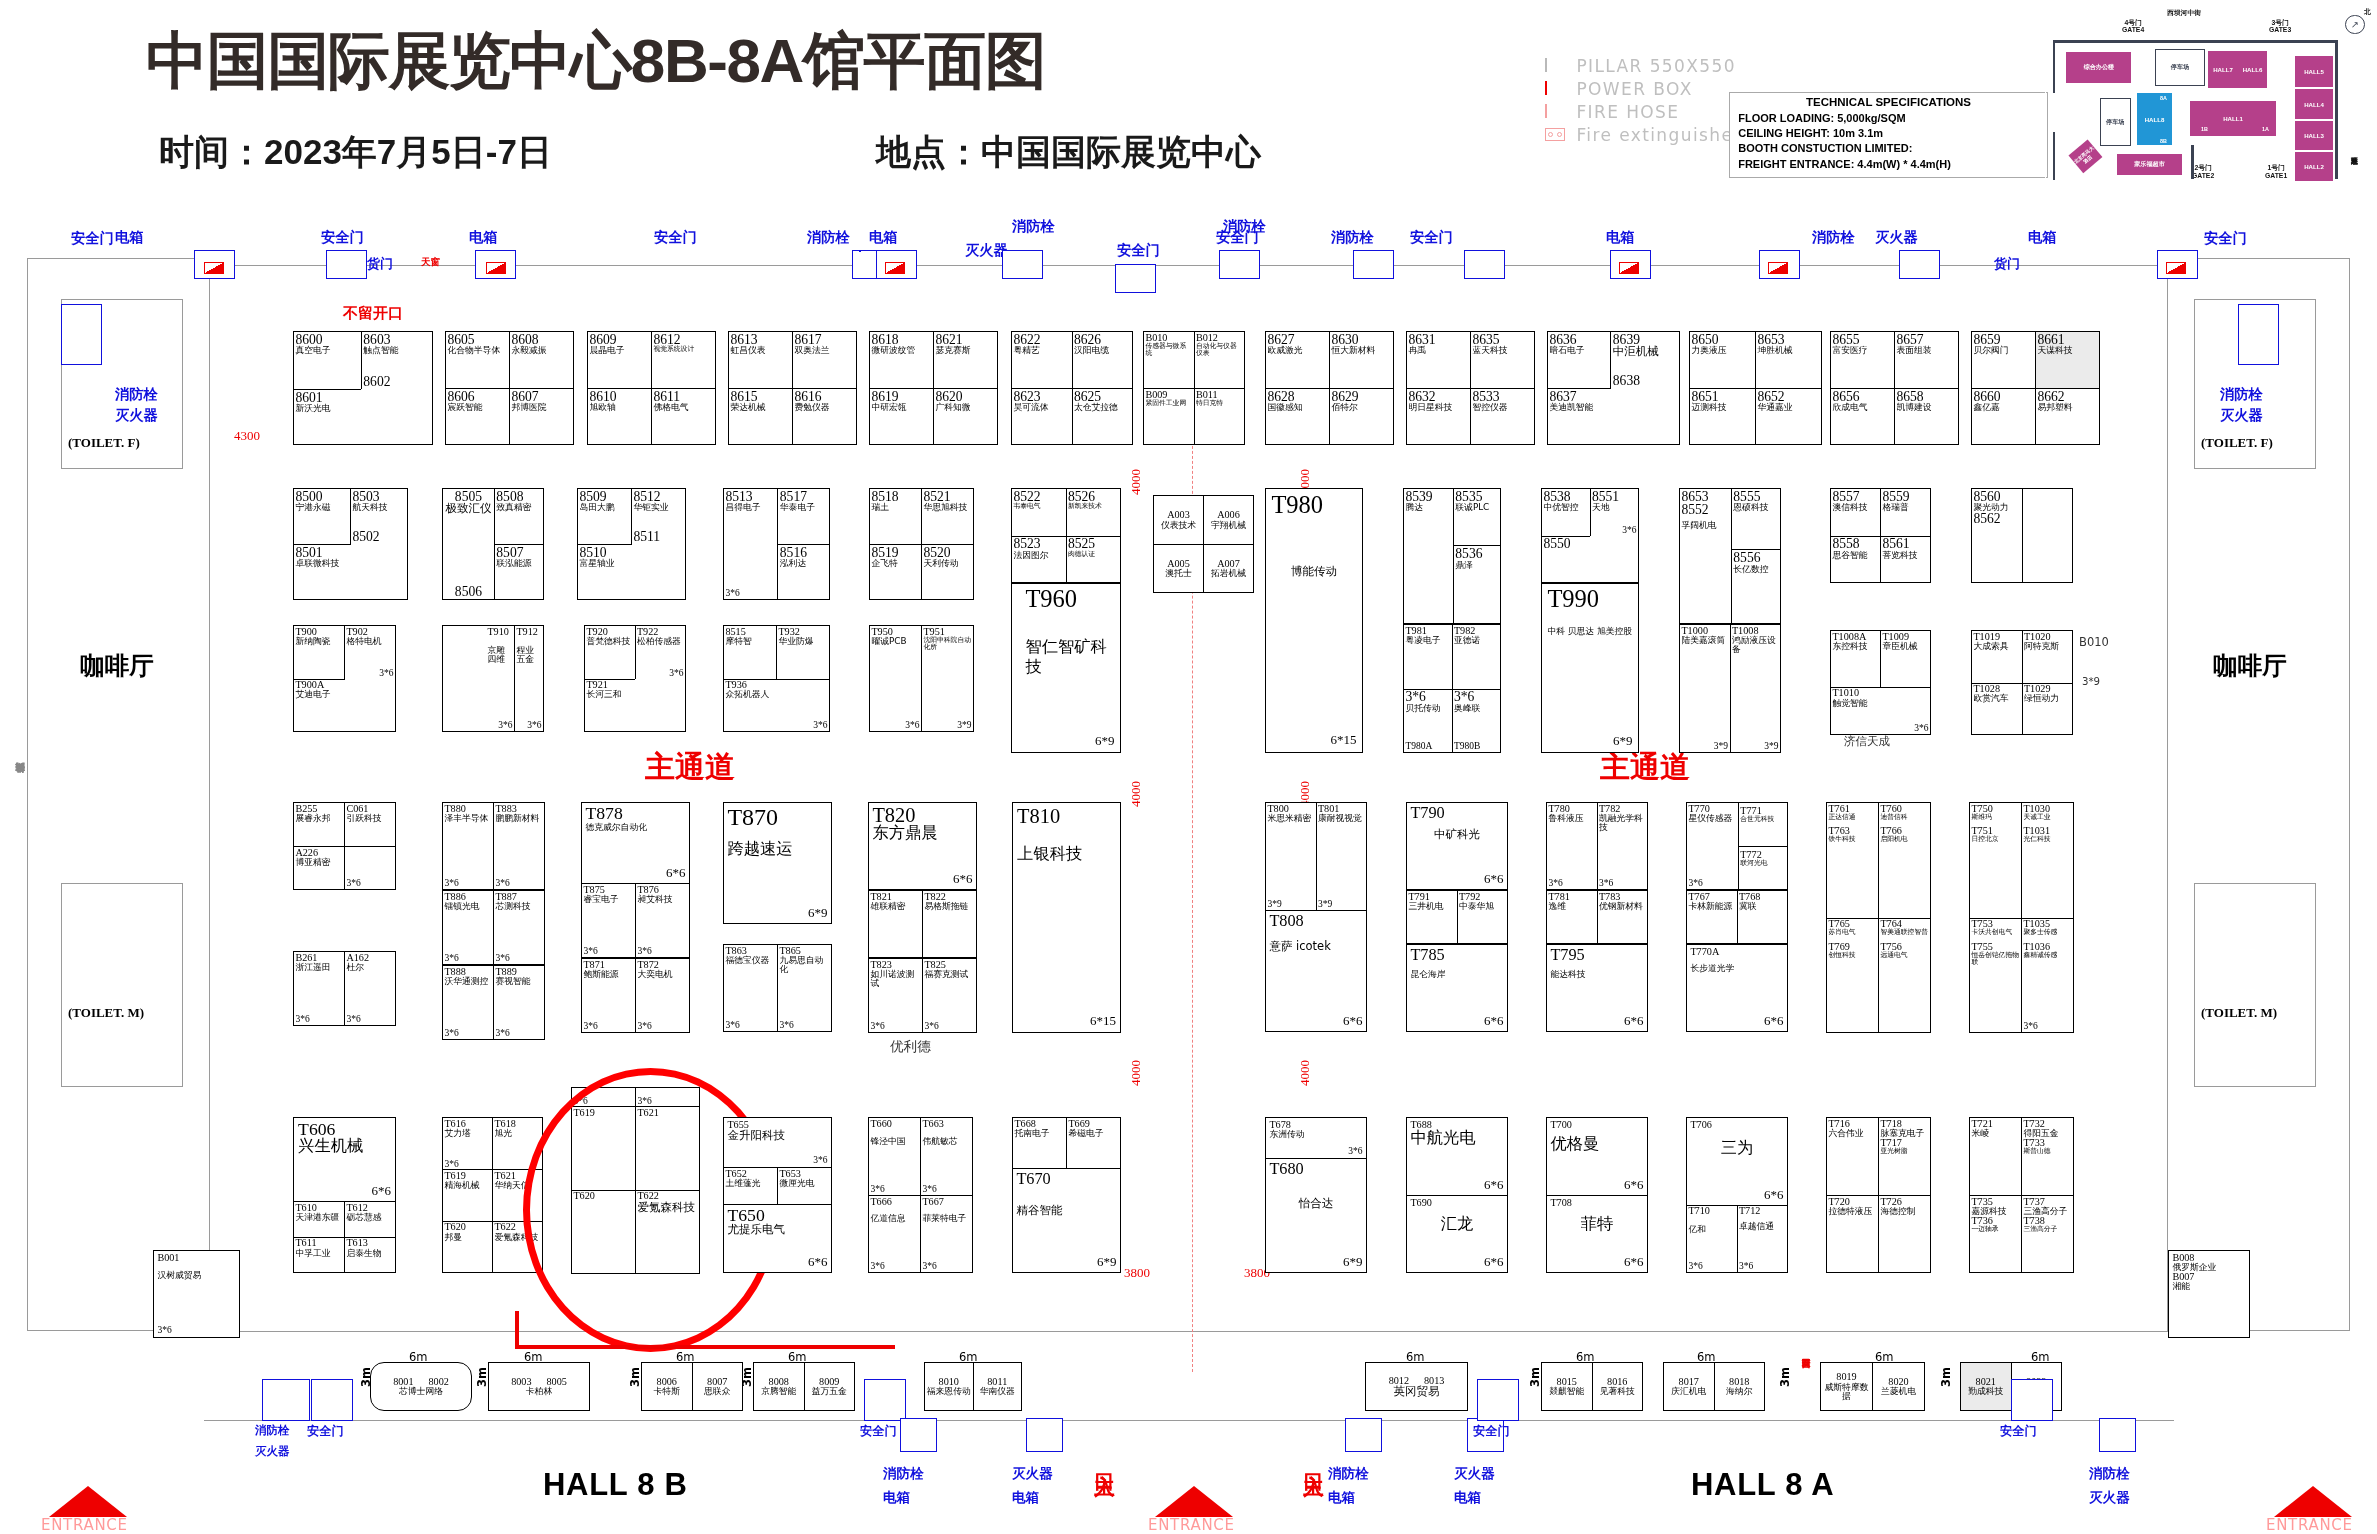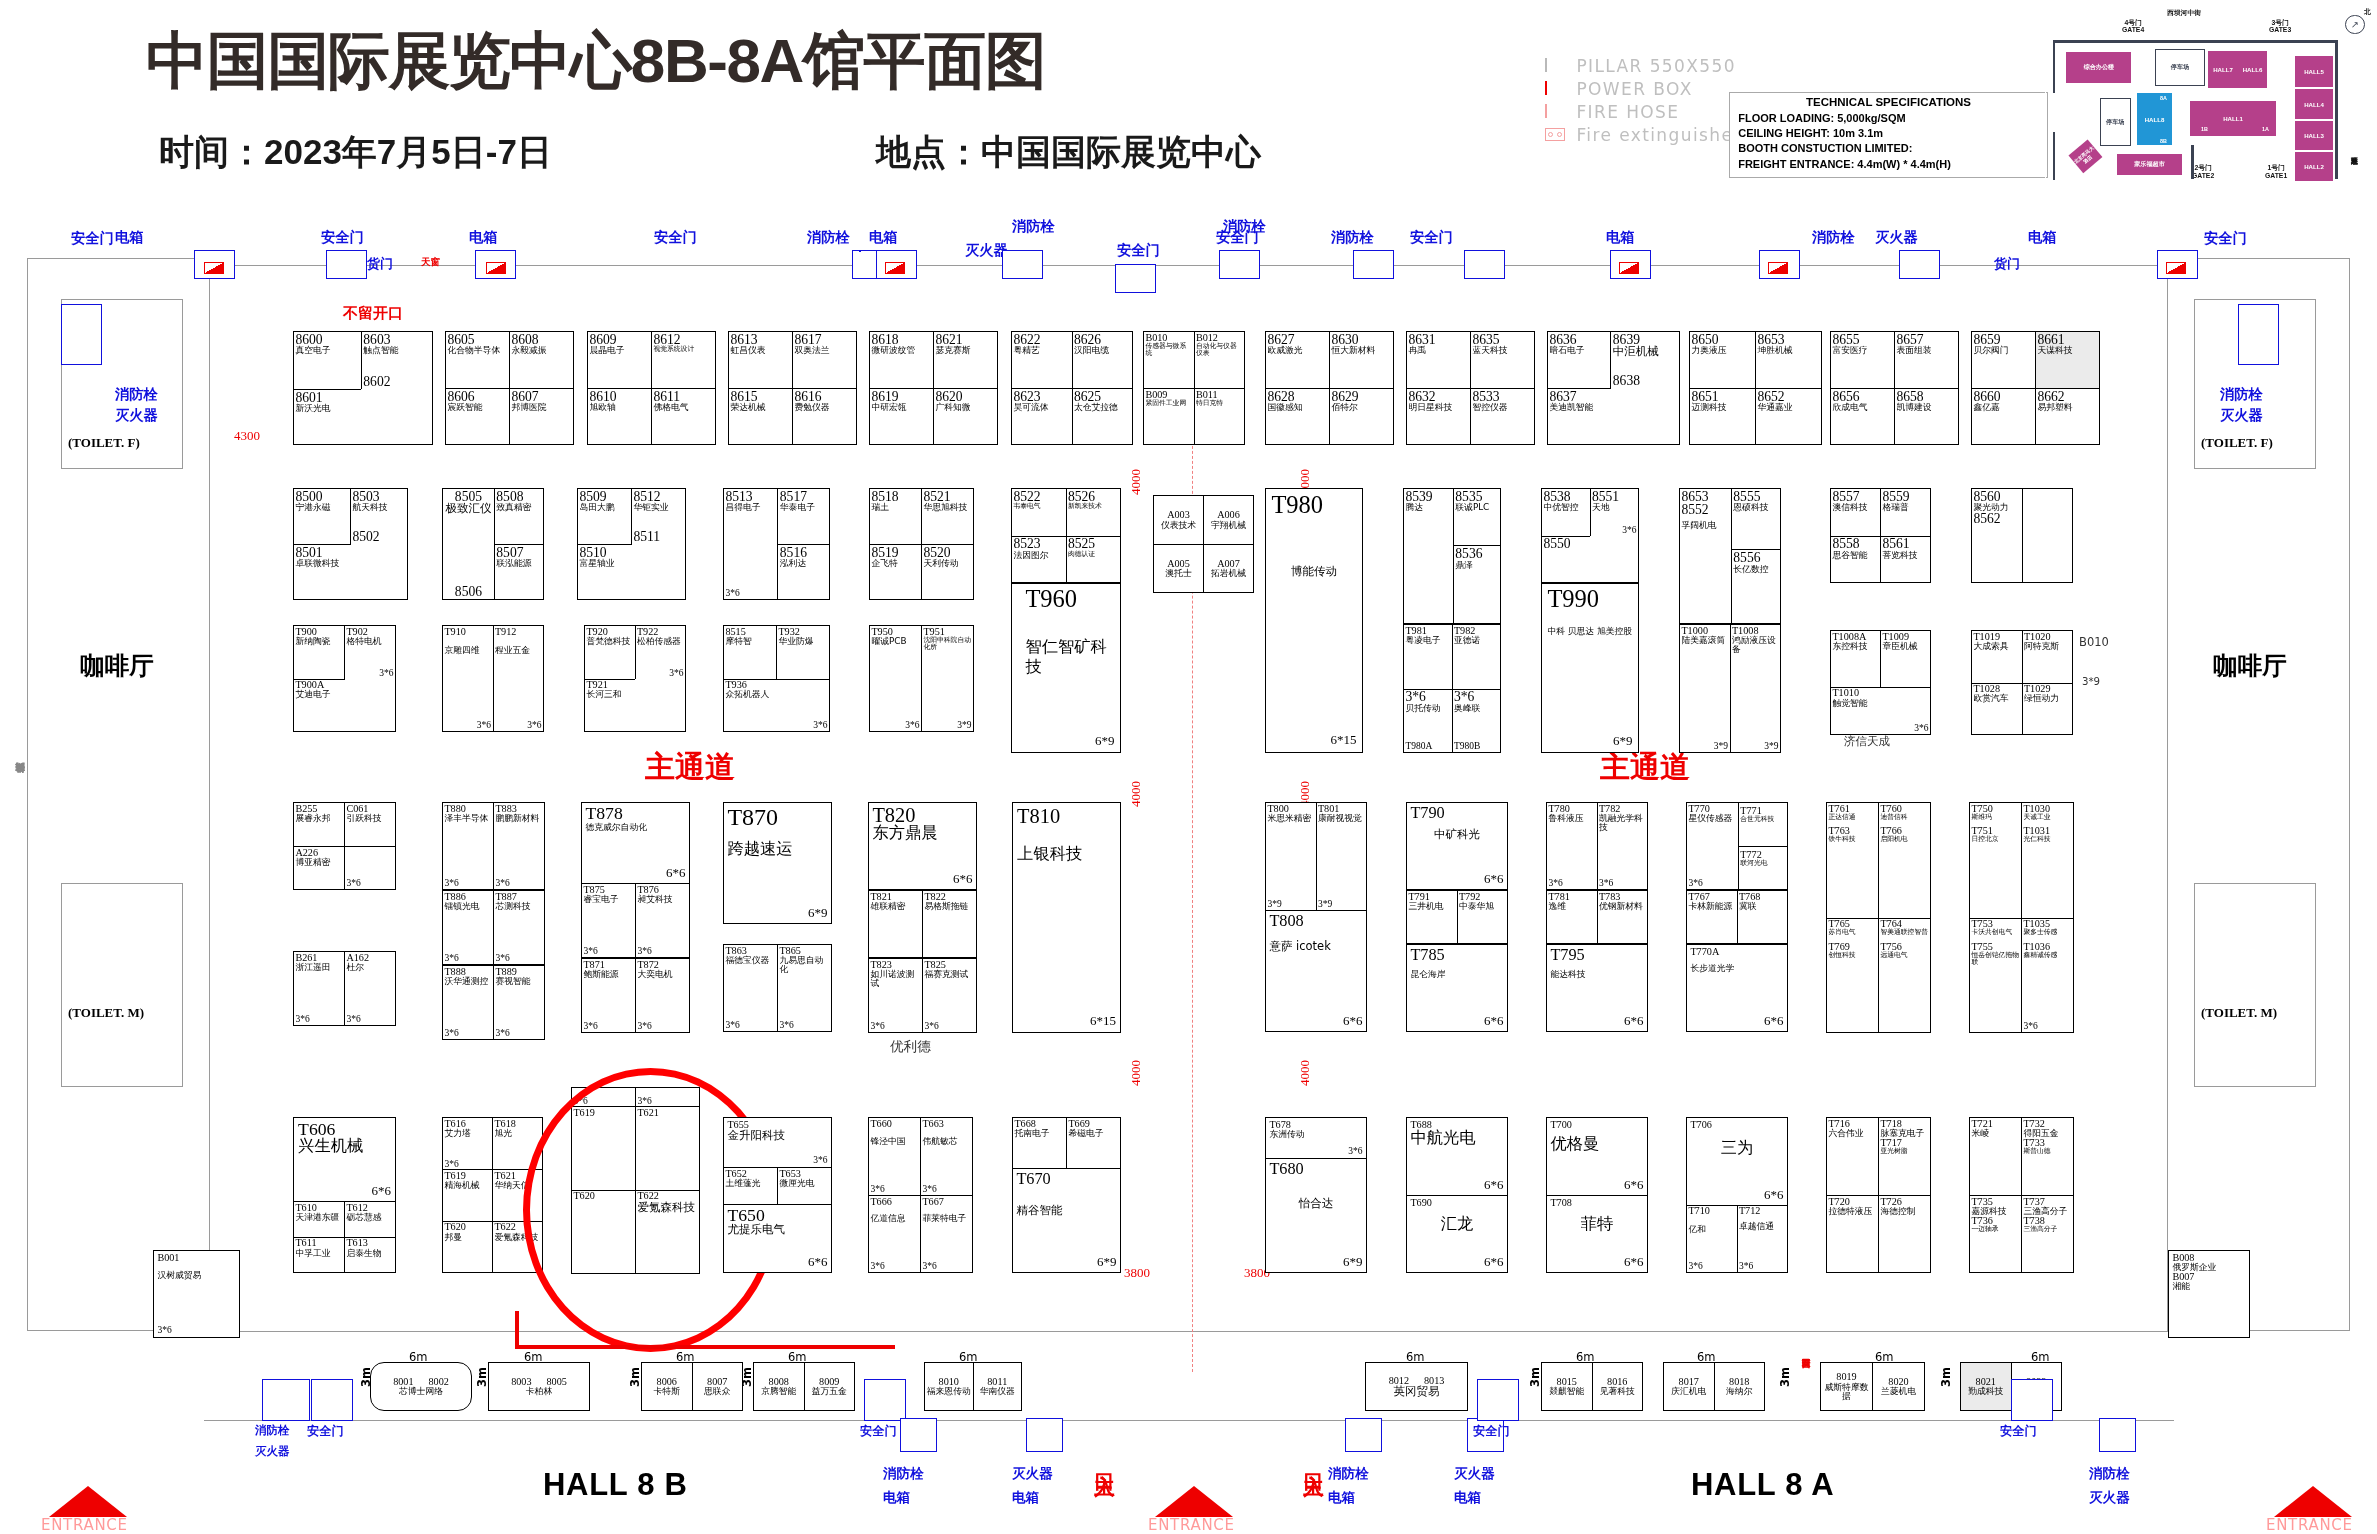--- a/index.html
+++ b/index.html
@@ -865,21 +865,21 @@
       </div>
     <div class="row">
         <div class="cell bt">
           <span class="no sm">T900A</span>
           <span class="nm sm">艾迪电子</span>
         </div>
         <div class="cell"></div>
       </div>
   </div>
 
-  <div class="blk" style="left:442px;top:625px;width:102px;height:107px;">
+  <div class="blk" style="left:442px;top:625px;width:102px;height:107px;padding-left:43px;">
     <div class="row">
         <div class="cell">
           <span class="no sm">T910</span>
           <span class="nm sm" style="margin-top:9.5px">京雕四维</span>
           <span class="sz sm">3*6</span>
         </div>
       <div class="cell bl">
           <span class="no sm">T912</span>
           <span class="nm sm" style="margin-top:9.5px">程业五金</span>
           <span class="sz sm">3*6</span>

